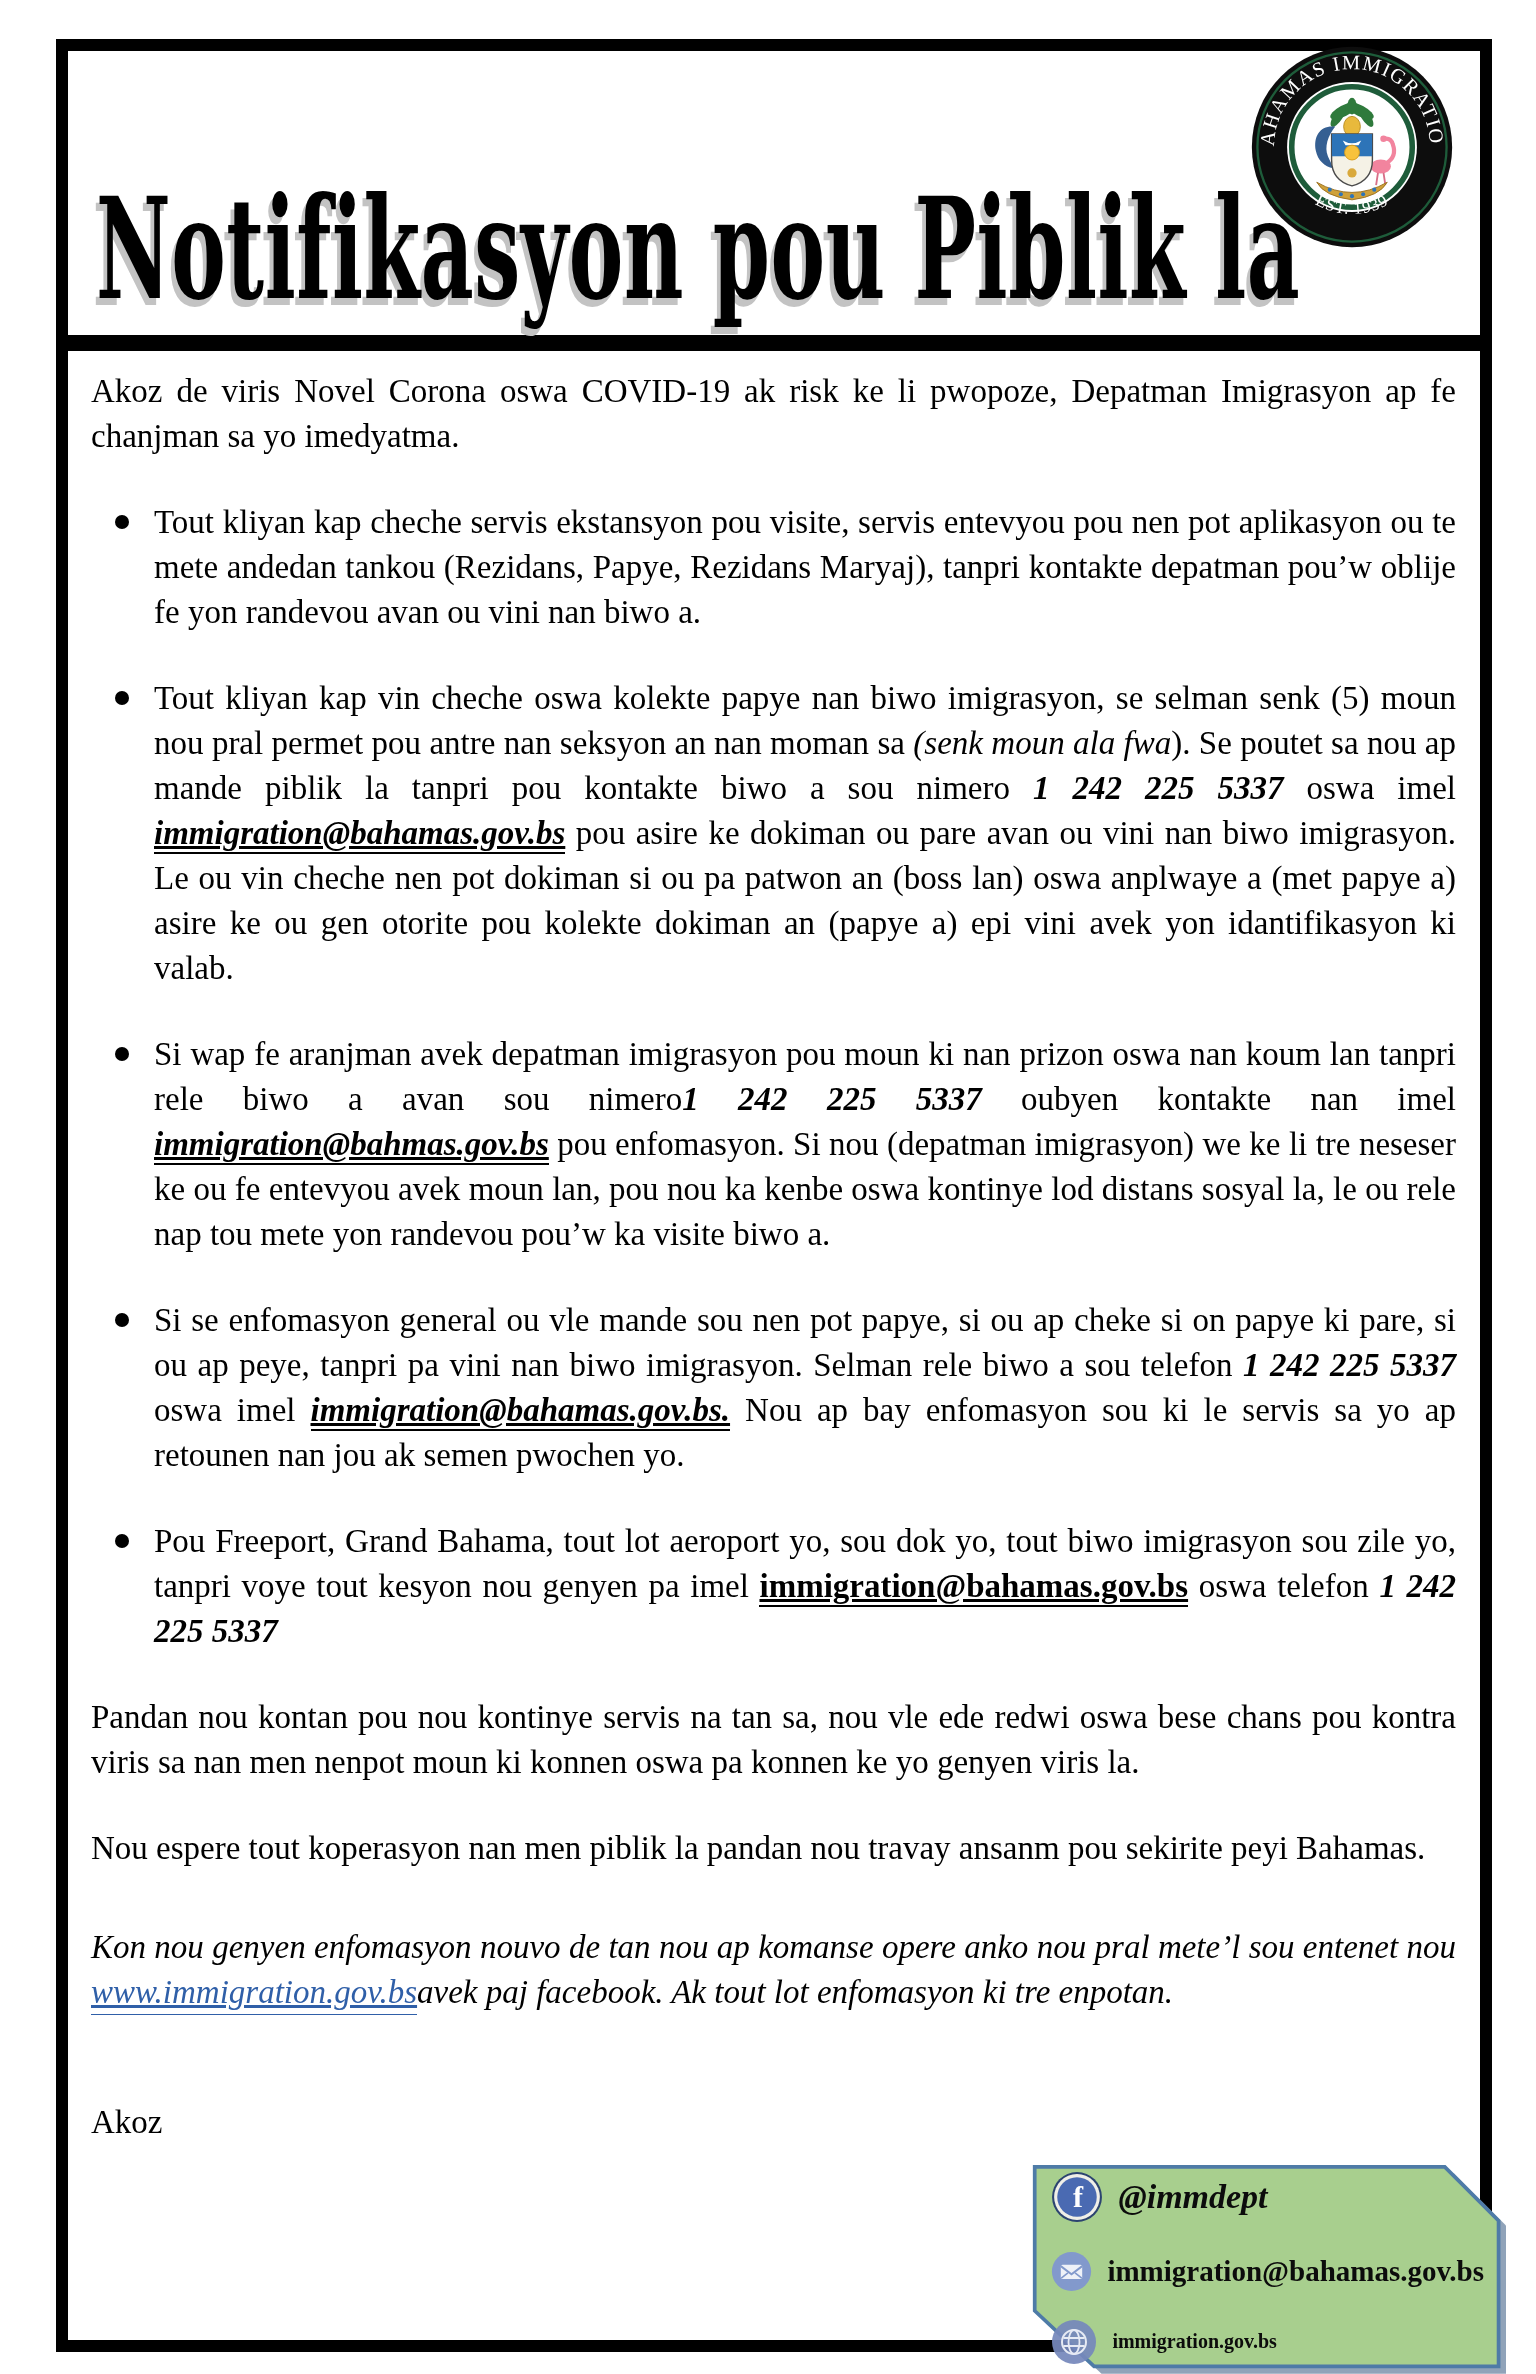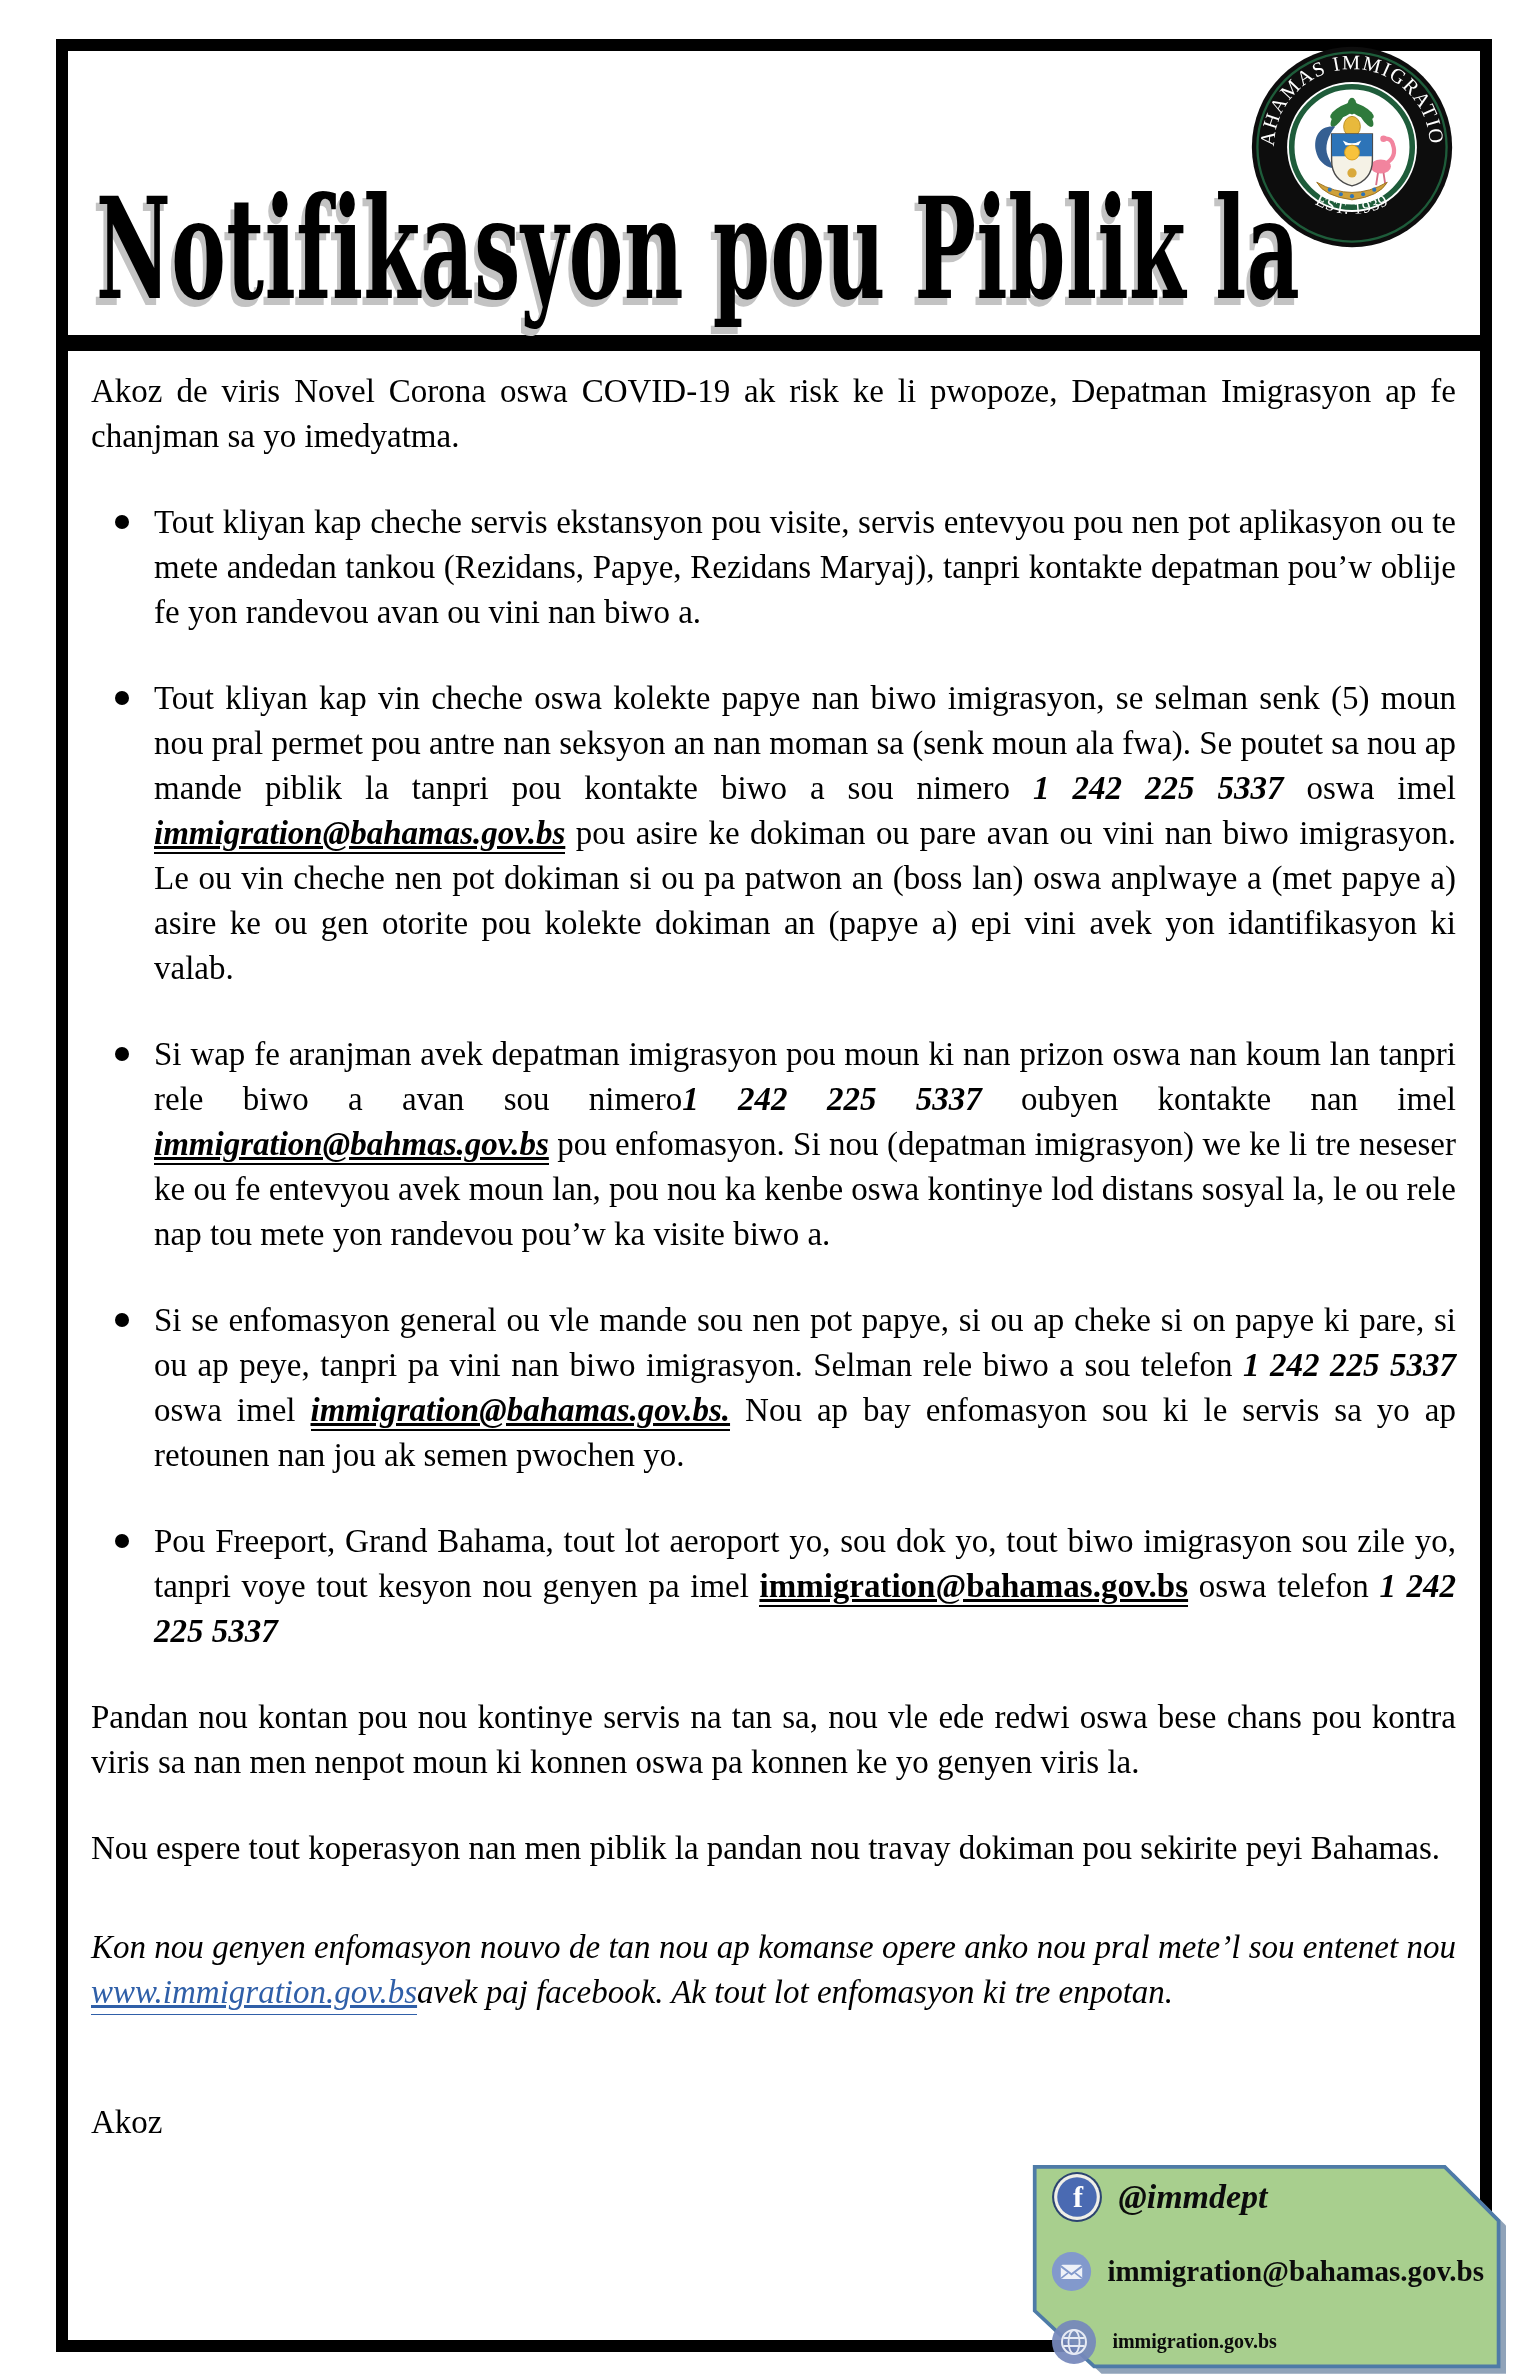--- a/index.html
+++ b/index.html
@@ -26,21 +26,21 @@
   .logo { position:absolute; left:1250px; top:45px; width:204px; height:204px; z-index:3; }
 
   .bodytext {
     position:absolute; left:91px; top:369px; width:1365px; z-index:2;
     font-size:33px; line-height:45px; text-align:justify;
   }
   .para { margin:0 0 41px 0; }
   .bullet { position:relative; padding-left:63px; margin:0 0 41px 0; }
   .dot { position:absolute; left:24px; top:15px; width:14px; height:14px; border-radius:50%; background:#000; }
   .bi  { font-weight:bold; font-style:italic; }
-  .it  { }
+  .it  { font-style:italic; }
   .bu  { font-weight:bold; }
   .uu  { text-decoration:underline; border-bottom:2.8px solid #000; padding-bottom:0.9px; }
   .weblink { color:#2f5fa8; font-style:italic; text-decoration:underline;
              border-bottom:1.9px solid #2f5fa8; padding-bottom:4px; }
   .footnote { font-style:italic; margin-top:54px; margin-bottom:0; }
   .thanks { margin-top:85px; margin-bottom:0; }
 
   .contact-box {
     position:absolute; left:1031px; top:2164px; width:475px; height:210px; z-index:6;
   }
@@ -140,21 +140,21 @@
       <span class="dot"></span>
       <span>Si se enfomasyon general ou vle mande sou nen pot papye, si ou ap cheke si on papye ki pare, si ou ap peye, tanpri pa vini nan biwo imigrasyon. Selman rele biwo a sou telefon </span><span class="bi">1 242 225 5337</span><span> oswa imel </span><span class="bi uu">immigration@bahamas.gov.bs.</span><span> Nou ap bay enfomasyon sou ki le servis sa yo ap retounen nan jou ak semen pwochen yo.</span>
     </div>
 
     <div class="bullet">
       <span class="dot"></span>
       <span>Pou Freeport, Grand Bahama, tout lot aeroport yo, sou dok yo, tout biwo imigrasyon sou zile yo, tanpri voye tout kesyon nou genyen pa imel </span><span class="bu uu">immigration@bahamas.gov.bs</span><span> oswa telefon </span><span class="bi">1 242 225 5337</span>
     </div>
 
     <p class="para">Pandan nou kontan pou nou kontinye servis na tan sa, nou vle ede redwi oswa bese chans pou kontra viris sa nan men nenpot moun ki konnen oswa pa konnen ke yo genyen viris la.</p>
-    <p class="para">Nou espere tout koperasyon nan men piblik la pandan nou travay dokiman pou sekirite peyi Bahamas.</p>
+    <p class="para">Nou espere tout koperasyon nan men piblik la pandan nou travay ansanm pou sekirite peyi Bahamas.</p>
 
     <p class="para footnote">
       <span>Kon nou genyen enfomasyon nouvo de tan nou ap komanse opere anko nou pral mete’l sou entenet nou </span><span class="weblink">www.immigration.gov.bs</span><span>avek paj facebook. Ak tout lot enfomasyon ki tre enpotan.</span>
     </p>
 
     <p class="para thanks">Akoz</p>
   </div>
 
   <div class="contact-box">
     <svg class="contact-bg" viewBox="0 0 512 226">

